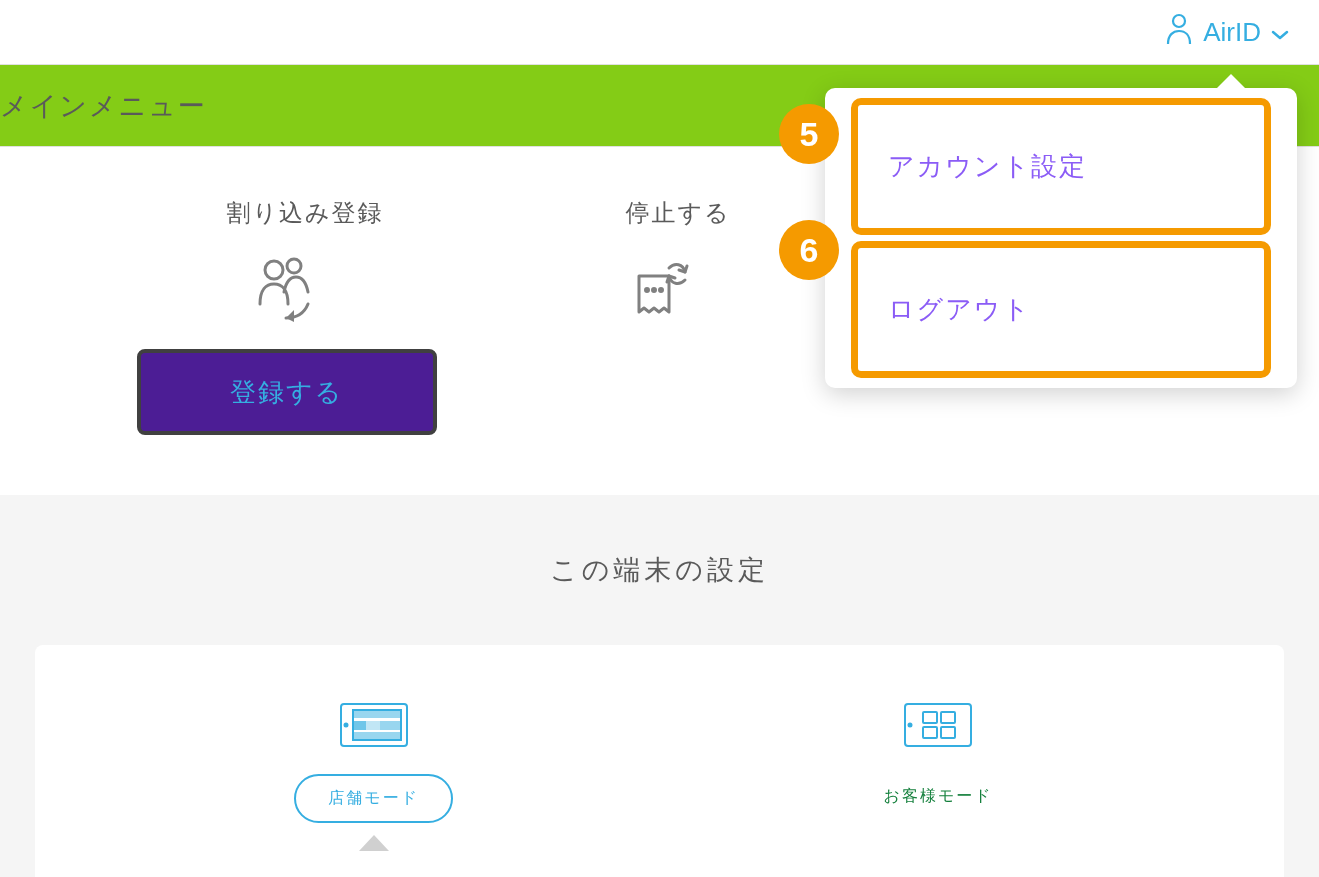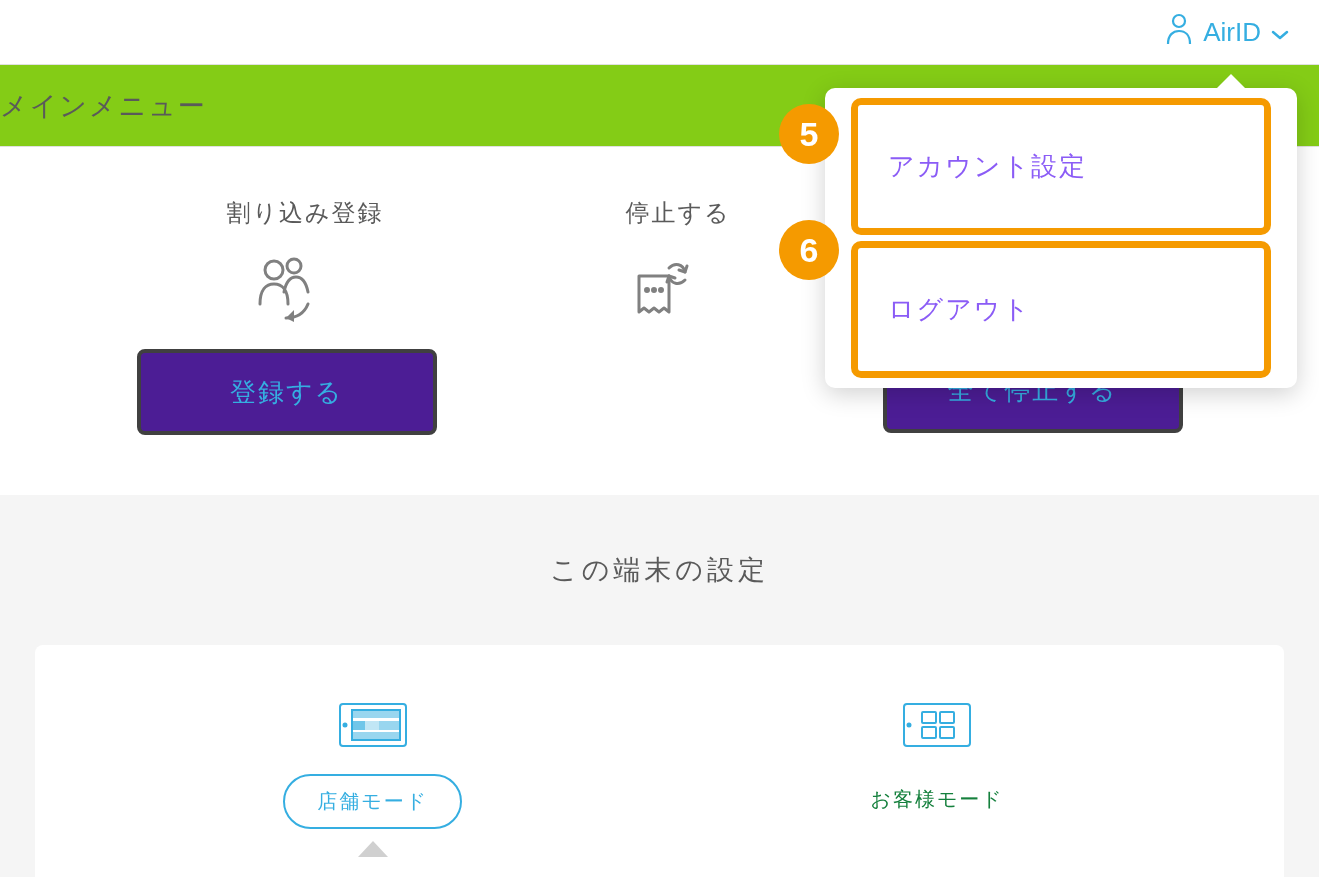--- a/index.html
+++ b/index.html
@@ -124,21 +124,21 @@
       align-items: center;
       gap: 20px;
     }
     .mode-icon svg {
       width: 74px;
       height: 50px;
     }
     .mode-button {
       padding: 12px 32px;
       border-radius: 28px;
-      font-size: 20px;
+      font-size: 16px;
       letter-spacing: 2px;
       cursor: pointer;
       background: #ffffff;
       text-align: center;
     }
     .mode-button.selected {
       border: 2px solid #35aee1;
       color: #35aee1;
     }
     .mode-button.unselected {
@@ -266,21 +266,20 @@
   <div class="action-card">
     <div class="card-title" style="height:30px;"></div>
     <div class="card-icon">
       <svg viewBox="0 0 70 70" fill="none" stroke="#808080" stroke-width="3.5" stroke-linecap="round" stroke-linejoin="round">
         <path d="M10 48 L10 30 C14 30 16 27 16 24 C16 21 14 18 10 18 L10 12 L60 12 L60 18 C56 18 54 21 54 24 C54 27 56 30 60 30 L60 48 Z"></path>
         <line x1="35" y1="14" x2="35" y2="20"></line>
         <line x1="35" y1="26" x2="35" y2="32"></line>
         <line x1="35" y1="38" x2="35" y2="44"></line>
       </svg>
     </div>
-    <button class="card-button">全て停止する</button>
   </div>
 </div>
 
 <div class="settings-title-bar">
   <span class="settings-title">この端末の設定</span>
 </div>
 
 <div class="mode-section">
   <div class="mode-card">
     <div class="mode-icon">

